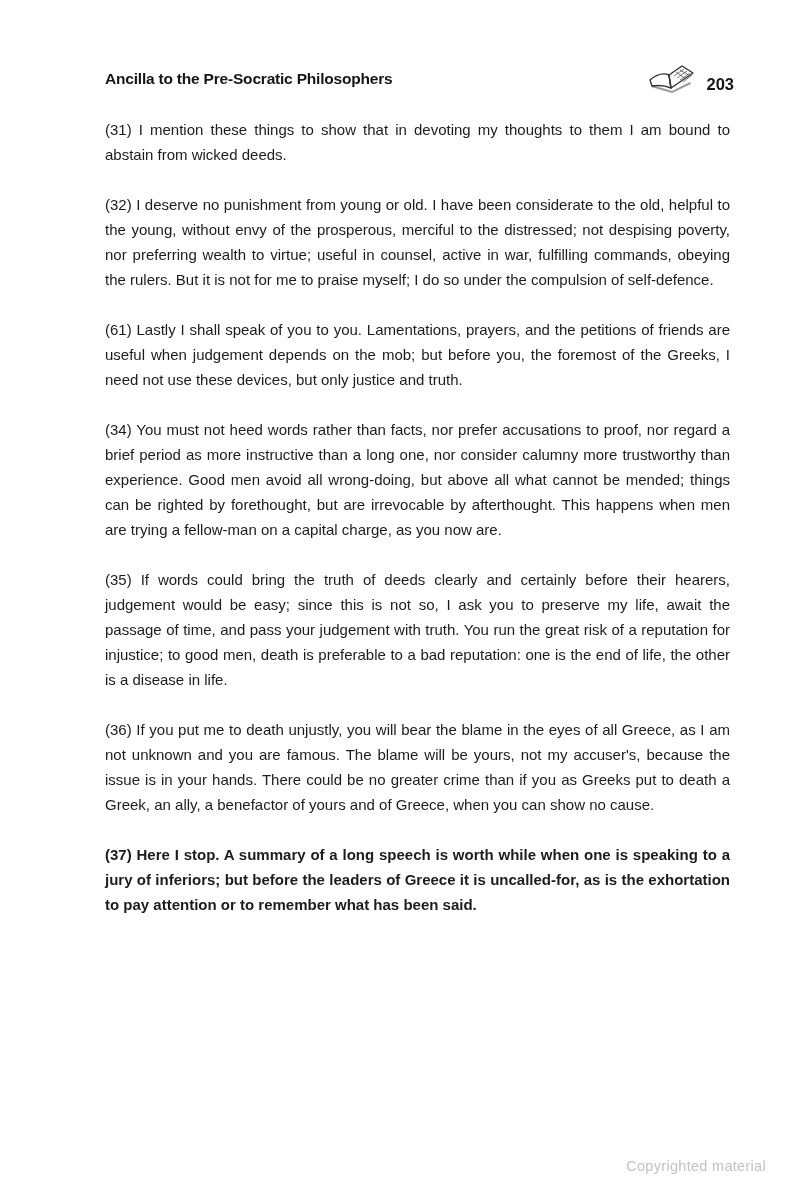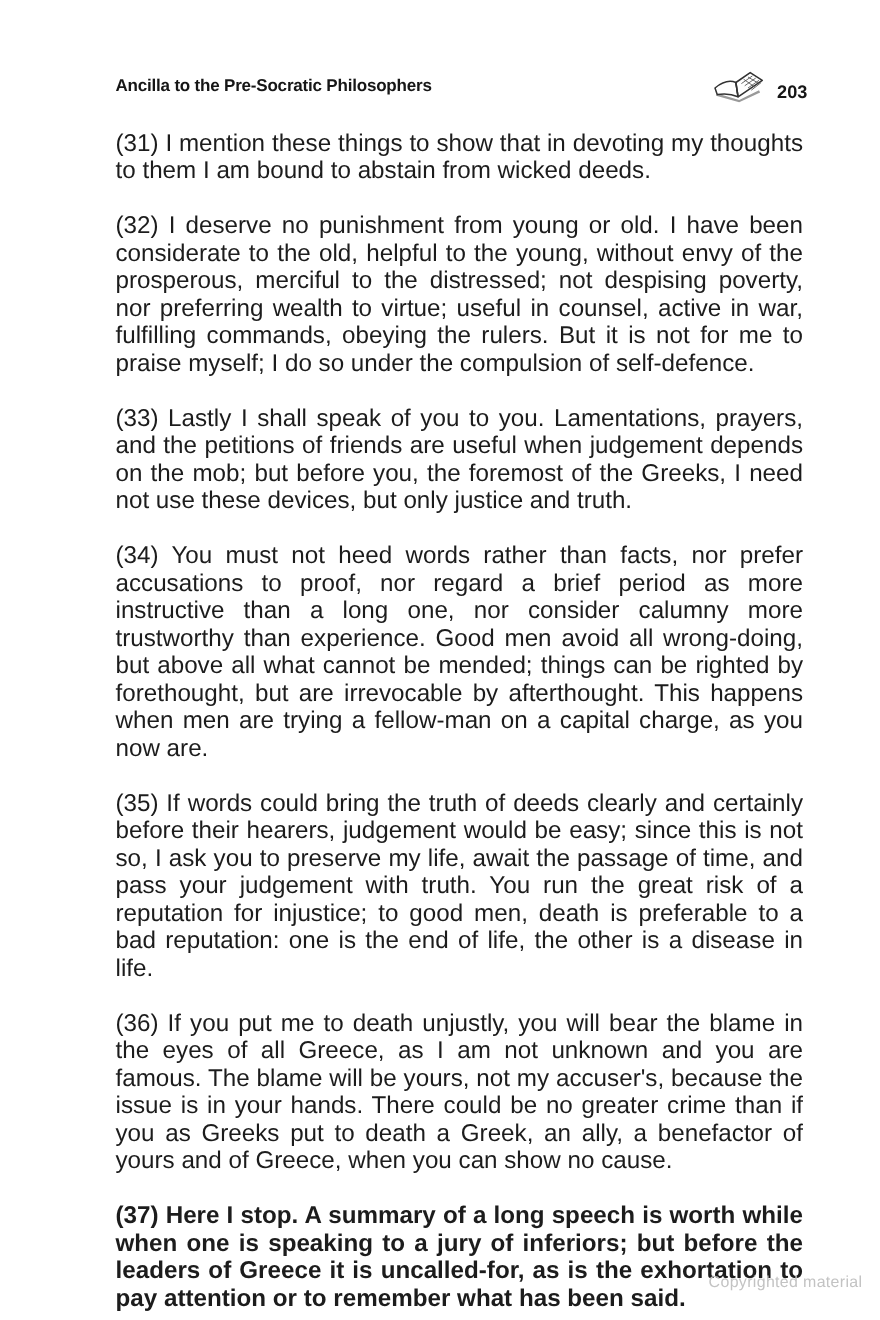--- a/index.html
+++ b/index.html
@@ -45,32 +45,32 @@
     height: 30px;
     display: inline-block;
   }
   .page-number {
     font-size: 16.5px;
     font-weight: bold;
     color: #161616;
   }
   .body-text p {
     margin: 0 4px 25px 0;
-    font-size: 22px;
+    font-size: 15px;
     line-height: 25px;
     text-align: justify;
     color: #1c1c1c;
   }
   .body-text p:last-child {
     margin-bottom: 0;
     font-weight: bold;
   }
   .watermark {
     position: absolute;
-    right: 16px;
+    right: 34px;
     top: 1158px;
     font-size: 14.5px;
     color: #c3c3c3;
     letter-spacing: 0.3px;
   }
 </style>
 </head>
 <body>
 
 <div class="page">
@@ -100,21 +100,21 @@
             <path d="M23 11 L25 24" fill="none" stroke="#333333" stroke-width="1.4"></path>
           </svg>
         </span>
         <span class="page-number">203</span>
       </span>
     </div>
 
     <div class="body-text">
       <p>(31) I mention these things to show that in devoting my thoughts to them I am bound to abstain from wicked deeds.</p>
       <p>(32) I deserve no punishment from young or old. I have been considerate to the old, helpful to the young, without envy of the prosperous, merciful to the distressed; not despising poverty, nor preferring wealth to virtue; useful in counsel, active in war, fulfilling commands, obeying the rulers. But it is not for me to praise myself; I do so under the compulsion of self-defence.</p>
-      <p>(33) Lastly I shall speak of you to you. Lamentations, prayers, and the petitions of friends are useful when judgement depends on the mob; but before you, the foremost of the Greeks, I need not use these devices, but only justice and truth.</p>
+      <p>(61) Lastly I shall speak of you to you. Lamentations, prayers, and the petitions of friends are useful when judgement depends on the mob; but before you, the foremost of the Greeks, I need not use these devices, but only justice and truth.</p>
       <p>(34) You must not heed words rather than facts, nor prefer accusations to proof, nor regard a brief period as more instructive than a long one, nor consider calumny more trustworthy than experience. Good men avoid all wrong-doing, but above all what cannot be mended; things can be righted by forethought, but are irrevocable by afterthought. This happens when men are trying a fellow-man on a capital charge, as you now are.</p>
       <p>(35) If words could bring the truth of deeds clearly and certainly before their hearers, judgement would be easy; since this is not so, I ask you to preserve my life, await the passage of time, and pass your judgement with truth. You run the great risk of a reputation for injustice; to good men, death is preferable to a bad reputation: one is the end of life, the other is a disease in life.</p>
       <p>(36) If you put me to death unjustly, you will bear the blame in the eyes of all Greece, as I am not unknown and you are famous. The blame will be yours, not my accuser's, because the issue is in your hands. There could be no greater crime than if you as Greeks put to death a Greek, an ally, a benefactor of yours and of Greece, when you can show no cause.</p>
       <p>(37) Here I stop. A summary of a long speech is worth while when one is speaking to a jury of inferiors; but before the leaders of Greece it is uncalled-for, as is the exhortation to pay attention or to remember what has been said.</p>
     </div>
 
   </div>
 
   <div class="watermark">Copyrighted material</div>
 </div>

